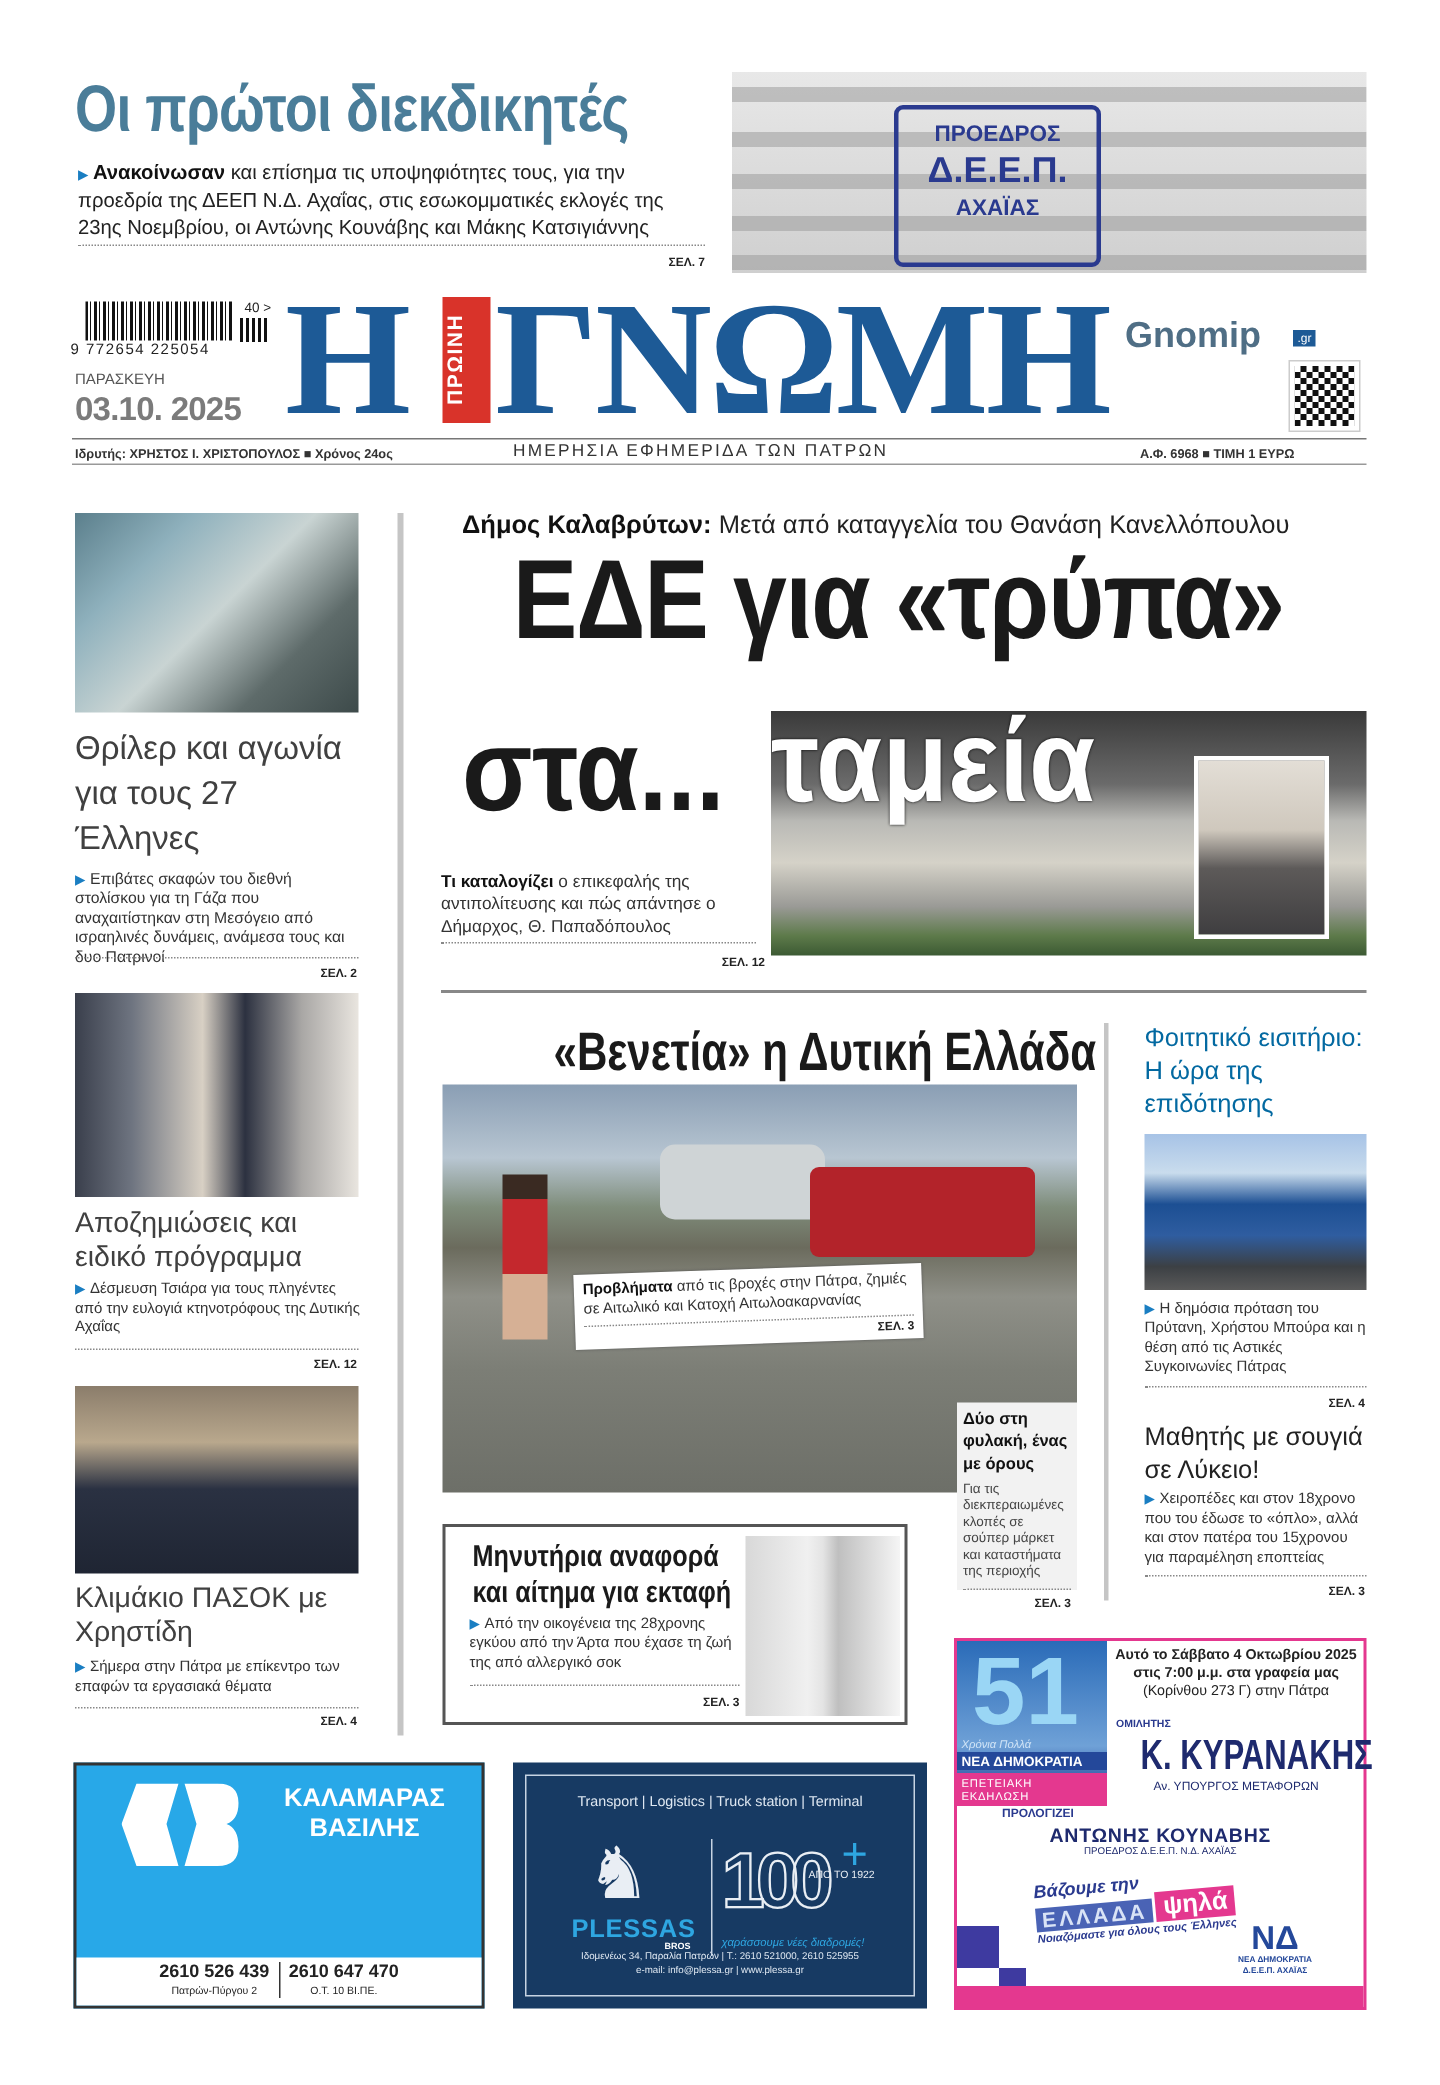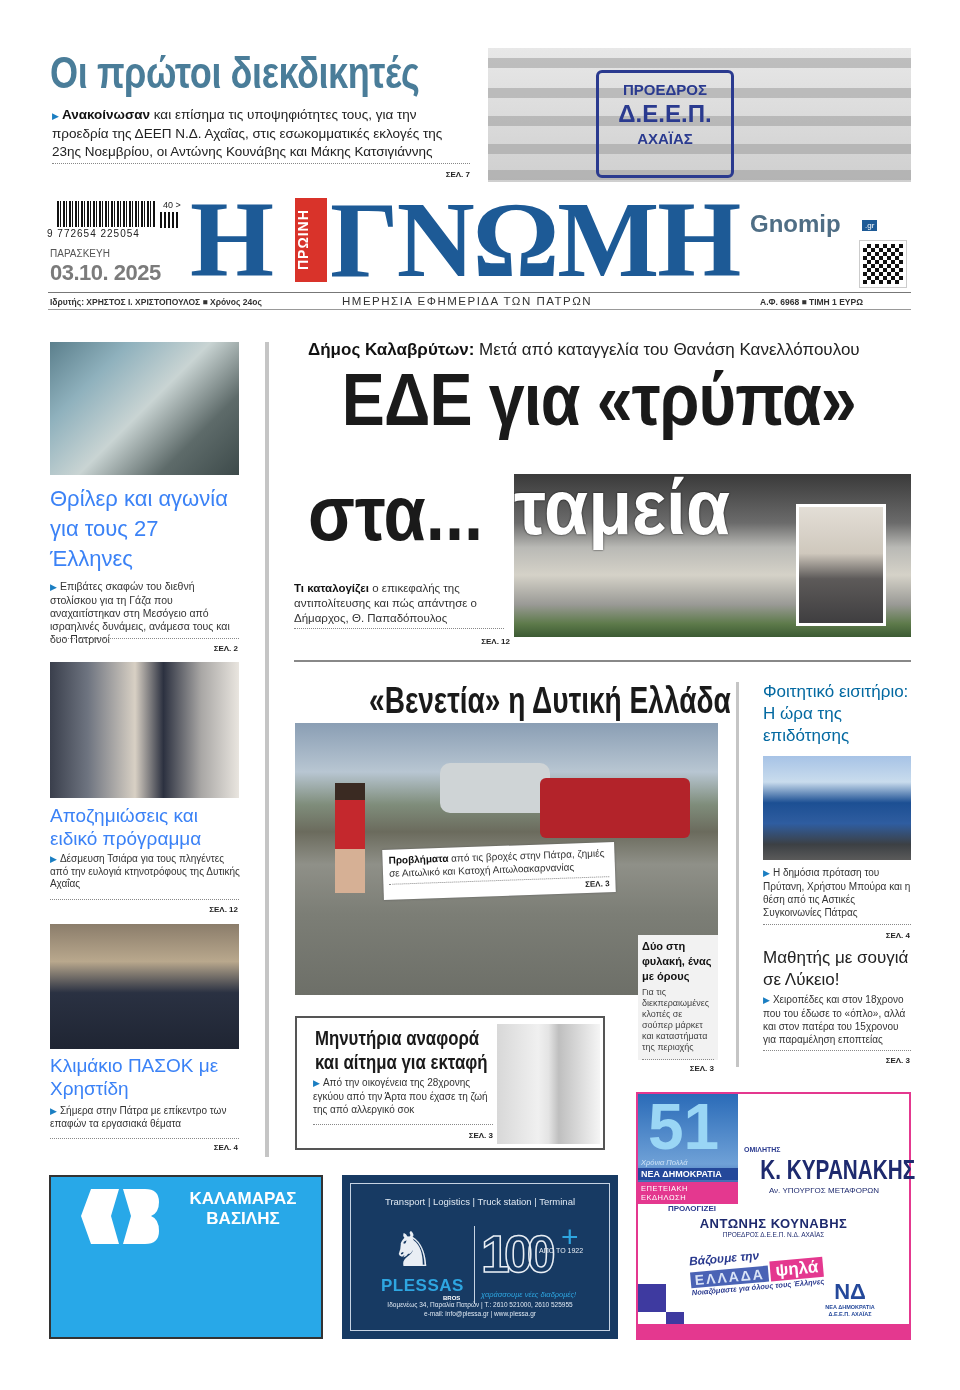--- a/index.html
+++ b/index.html
@@ -36,21 +36,21 @@
   #qr{left:860px;top:241px;width:46px;height:46px;background:
      conic-gradient(#111 25%,#fff 0 50%,#111 0 75%,#fff 0) 0 0/8px 8px;border:3px solid #fff;outline:1px solid #ccc}
   #rule1{left:48px;top:292px;width:863px;height:0;border-top:1.5px solid #777}
   #rule2{left:48px;top:309px;width:863px;height:0;border-top:1px solid #999}
   #founder{left:50px;top:297px;font-size:8.5px;font-weight:bold;color:#333}
   #daily{left:342px;top:295px;font-size:11.5px;letter-spacing:1.5px;color:#333}
   #issue{left:760px;top:297px;font-size:8.5px;font-weight:bold;color:#333}
 
   
   .lc-photo{left:50px;width:189px}
-  .lc-h{left:50px;width:192px;font-size:22px;line-height:30px;color:#3b82f6}
+  .lc-h{left:50px;width:192px;font-size:22px;line-height:30px;color:#404040}
   .lc-body{left:50px;width:190px}
   #vdiv-left{left:265px;top:342px;width:4px;height:815px;background:#c5c5c5}
 
   
   #kicker{left:308px;top:340px;font-size:17px;color:#222;white-space:nowrap}
   #headline1{left:300px;top:356px;font-size:75px;font-weight:bold;color:#1a1a1a;letter-spacing:-1px;transform:scaleX(0.86);white-space:nowrap}
   #headline2a{left:296px;top:468px;font-size:78px;font-weight:bold;color:#1a1a1a;transform:scaleX(0.88);white-space:nowrap}
   #main-photo{left:514px;top:474px;width:397px;height:163px;background:linear-gradient(180deg,#3a3a3a 0%,#6b6b6b 30%,#b9b9b5 45%,#d5d2c8 62%,#9a9a96 80%,#5d7a4a 92%,#3c5a33 100%)}
   #headline2b{position:absolute;left:0px;top:-12px;font-size:78px;font-weight:bold;color:#fff;transform:scaleX(0.92);transform-origin:left top;text-shadow:0 0 2px #000}
   #inset{position:absolute;left:282px;top:30px;width:90px;height:122px;border:3px solid #fff;background:linear-gradient(180deg,#e3ded6 0%,#cfc8bd 40%,#5d5a59 62%,#3f3e40 100%)}
@@ -240,20 +240,25 @@
 
 <div class="abs" id="ad1">
   <svg id="ad1-logo" viewBox="0 0 80 55">
     <polygon points="10,0 38,0 30,27 38,55 10,55 0,27" fill="#fff"></polygon>
     <path d="M42,0 H64 Q78,0 78,13 Q78,24 70,27 Q78,30 78,42 Q78,55 64,55 H42 L50,27 Z" fill="#fff"></path>
   </svg>
   <div id="ad1-name">
     <div>ΚΑΛΑΜΑΡΑΣ</div>
     <div>ΒΑΣΙΛΗΣ</div>
   </div>
+  <div id="ad1-foot">
+    <div class="phone"><span>2610 526 439</span><small>Πατρών-Πύργου 2</small></div>
+    <div style="width:1px;background:#333;height:24px"></div>
+    <div class="phone"><span>2610 647 470</span><small>Ο.Τ. 10 ΒΙ.ΠΕ.</small></div>
+  </div>
 </div>
 
 <div class="abs" id="ad2">
   <div id="ad2-inner">
     <div id="ad2-tag">Transport | Logistics | Truck station | Terminal</div>
     <div id="ad2-horse">♞</div>
     <div id="ad2-plessas">PLESSAS</div>
     <div id="ad2-bros">BROS</div>
     <div id="ad2-vline"></div>
     <div id="ad2-100">100</div>
@@ -267,20 +272,25 @@
   </div>
 </div>
 
 <div class="abs" id="ad3">
   <div id="ad3-left">
     <div id="ad3-51">51</div>
     <div id="ad3-xronia">Χρόνια Πολλά</div>
     <div id="ad3-nd">ΝΕΑ ΔΗΜΟΚΡΑΤΙΑ</div>
     <div id="ad3-event">ΕΠΕΤΕΙΑΚΗ ΕΚΔΗΛΩΣΗ</div>
   </div>
+  <div id="ad3-when">
+    <div style="font-weight:bold">Αυτό το Σάββατο 4 Οκτωβρίου 2025</div>
+    <div style="font-weight:bold">στις 7:00 μ.μ. στα γραφεία μας</div>
+    <div>(Κορίνθου 273 Γ) στην Πάτρα</div>
+  </div>
   <div id="ad3-speaker-lbl">ΟΜΙΛΗΤΗΣ</div>
   <div id="ad3-speaker">Κ. ΚΥΡΑΝΑΚΗΣ</div>
   <div id="ad3-speaker-role">Αν. ΥΠΟΥΡΓΟΣ ΜΕΤΑΦΟΡΩΝ</div>
   <div id="ad3-pro-lbl">ΠΡΟΛΟΓΙΖΕΙ</div>
   <div id="ad3-pro">ΑΝΤΩΝΗΣ ΚΟΥΝΑΒΗΣ</div>
   <div id="ad3-pro-role">ΠΡΟΕΔΡΟΣ Δ.Ε.Ε.Π. Ν.Δ. ΑΧΑΪΑΣ</div>
   <div id="ad3-slogan">
     <div style="font-size:12px;font-weight:bold;color:#2a3a8f;font-style:italic">Βάζουμε την</div>
     <div style="display:flex;align-items:flex-end;gap:2px">
       <span style="background:#4a63b5;color:#d9e3f6;font-size:14px;font-weight:bold;padding:0 4px;letter-spacing:2px">ΕΛΛΑΔΑ</span>

